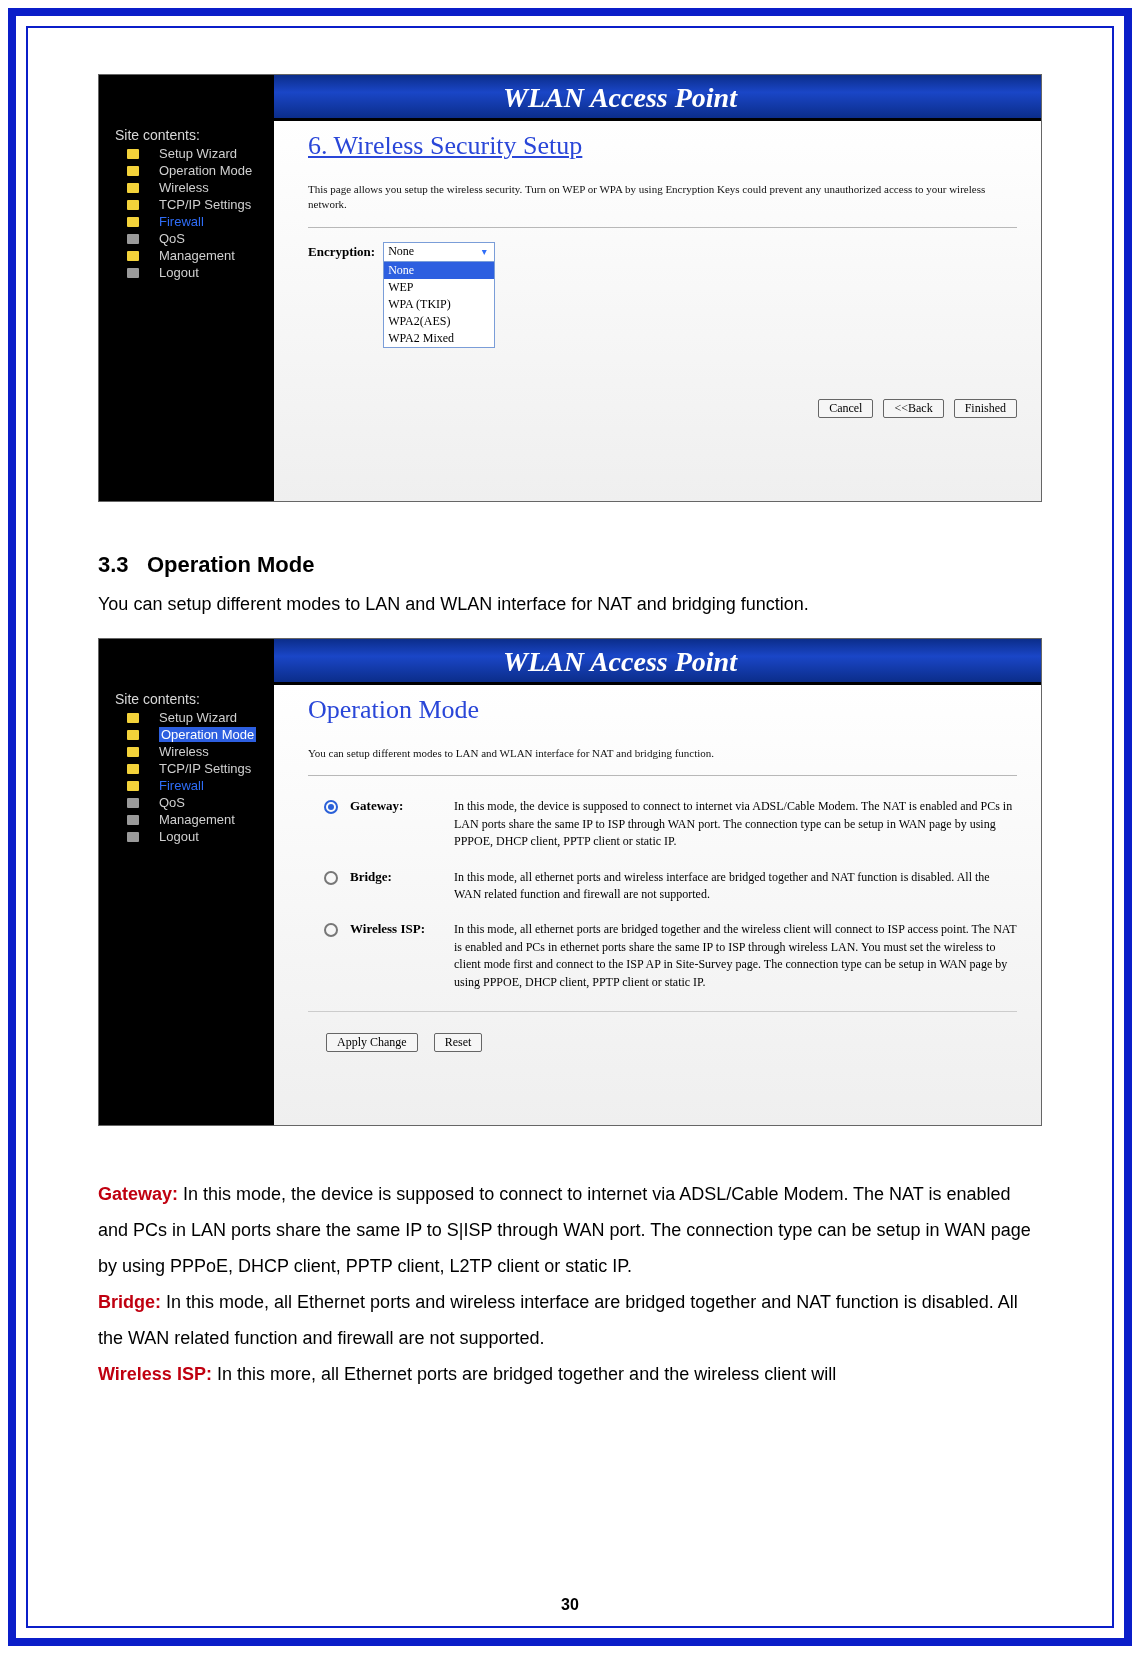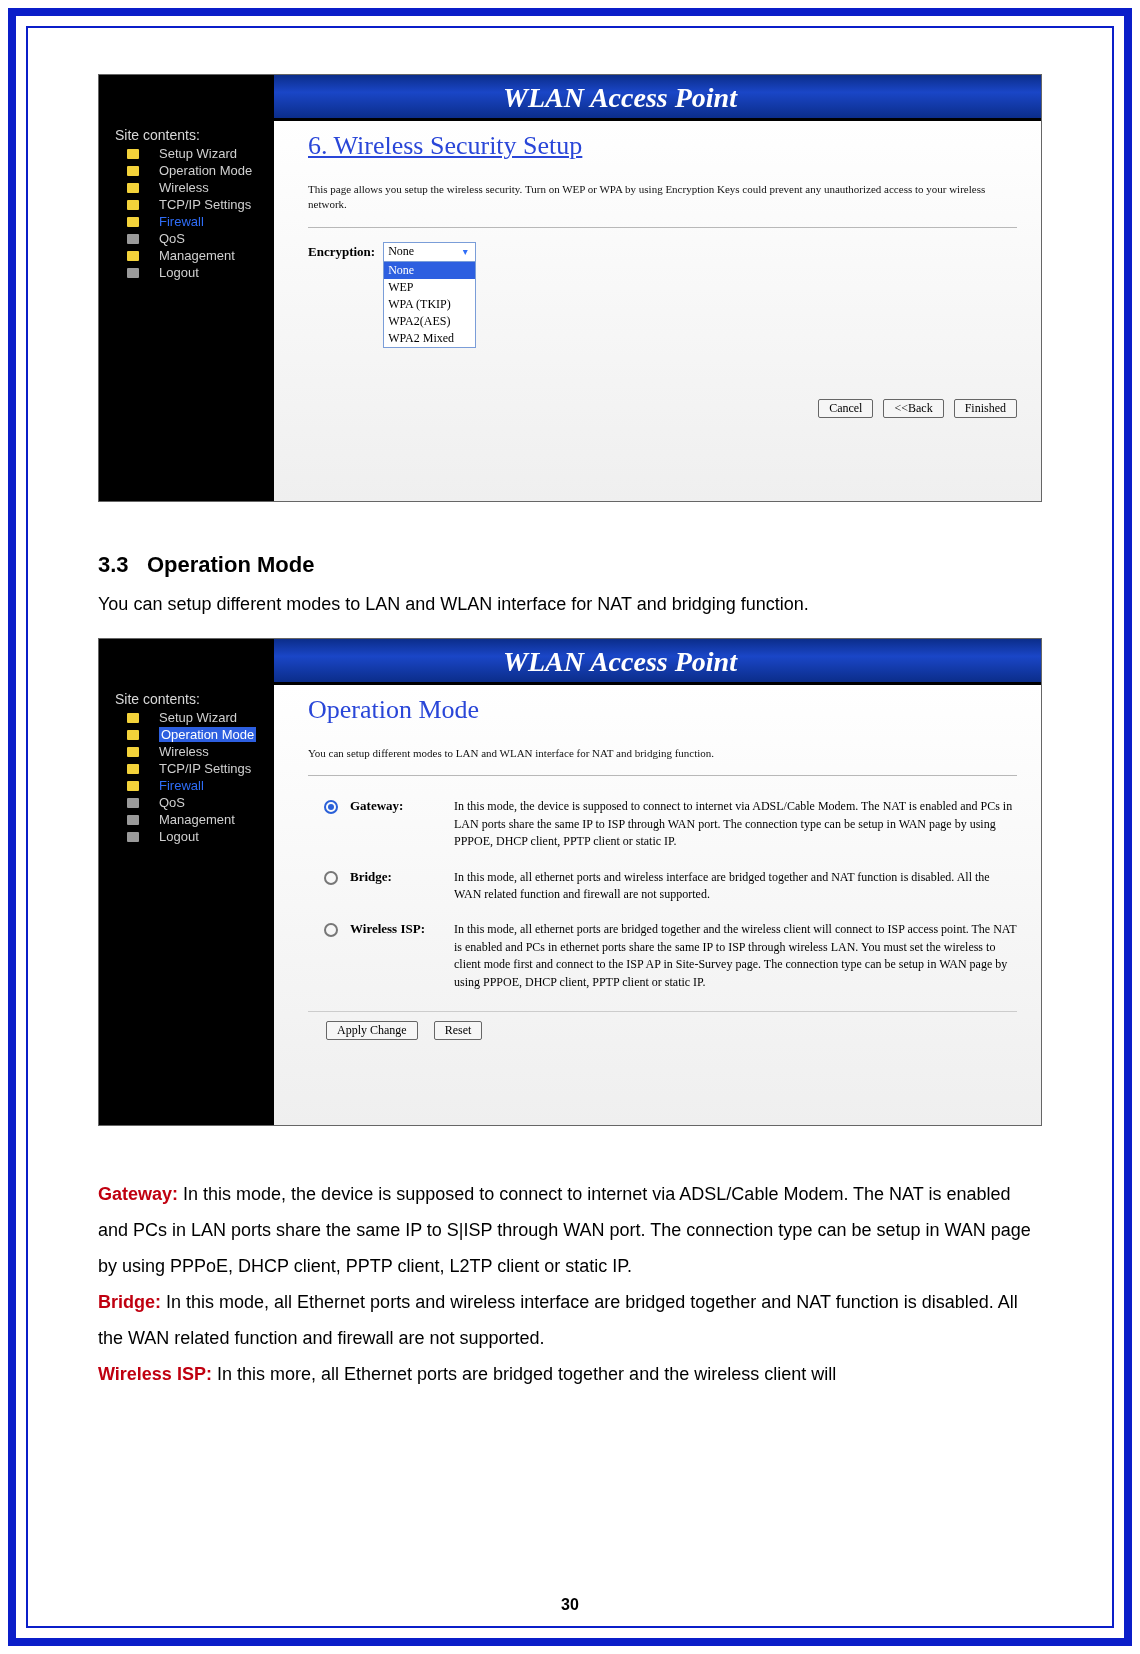--- a/index.html
+++ b/index.html
@@ -81,21 +81,21 @@
     font-weight: normal;
     text-decoration: underline;
     margin-bottom: 10px;
   }
   .content-desc { font-size:11px; color:#111; line-height:1.4; margin-bottom:14px;margin-top:21px; }
   .divider { border:none; border-top:1px solid #b8b8b8; margin:6px 0 14px 0; }
   
   .enc-row { display:flex; align-items:flex-start; gap:8px; }
   .enc-label { font-weight:bold; font-size:13px; padding-top:2px; }
   .dropdown-open {
-    width:93px;
+    width:112px;
   }
   .dd-selected {
     height:20px; border:1px solid #7a9dd8; background:#fff; display:flex; align-items:center; justify-content:space-between;
     font-size:12px; padding:0 2px 0 4px;
   }
   .dd-arrow { width:16px; height:16px; display:flex; align-items:center; justify-content:center; color:#2f6df7; font-size:10px; }
   .dd-list { border:1px solid #7a9dd8; border-top:none; font-size:12px; background:#fff; }
   .dd-item { padding:1px 4px; }
   .dd-item.sel { background:#2d5fe0; color:#fff; }
   .btn-row { margin-top:50px; text-align:right; }
@@ -109,21 +109,21 @@
   .panel1 .sidebar { min-height: 380px; }
   .panel1 .content { min-height: 380px; }
 
   
   .mode-row { display:flex; align-items:flex-start; gap:12px; padding:8px 0 10px 16px; }
   .radio { width:14px; height:14px; border:2px solid #2a60d8; border-radius:50%; display:inline-block; margin-top:2px; position:relative; flex:0 0 14px; }
   .radio.checked::after { content:""; position:absolute; inset:2px; background:#2a60d8; border-radius:50%; }
   .radio.unchecked { border-color:#777; }
   .mode-label { font-weight:bold; font-size:13px; width:92px; flex:0 0 92px; }
   .mode-desc { font-size:12px; line-height:1.45; }
-  .btn-row2 { margin-top:10px; padding-left:18px; border-top:1px solid #ccc; padding-top:8px; }
+  .btn-row2 { margin-top:10px; padding-left:18px; border-top:1px solid #ccc; padding-top:20px; }
   .btn-row2 .btn { margin-left:0; margin-right:12px; }
   .panel2 .sidebar { min-height: 440px; }
   .panel2 .content { min-height: 440px; }
 
   
   .doc-section-title {
     font-family: Arial, sans-serif;
     font-weight: bold;
     font-size: 22px;
     margin: 0 0 8px 0;

